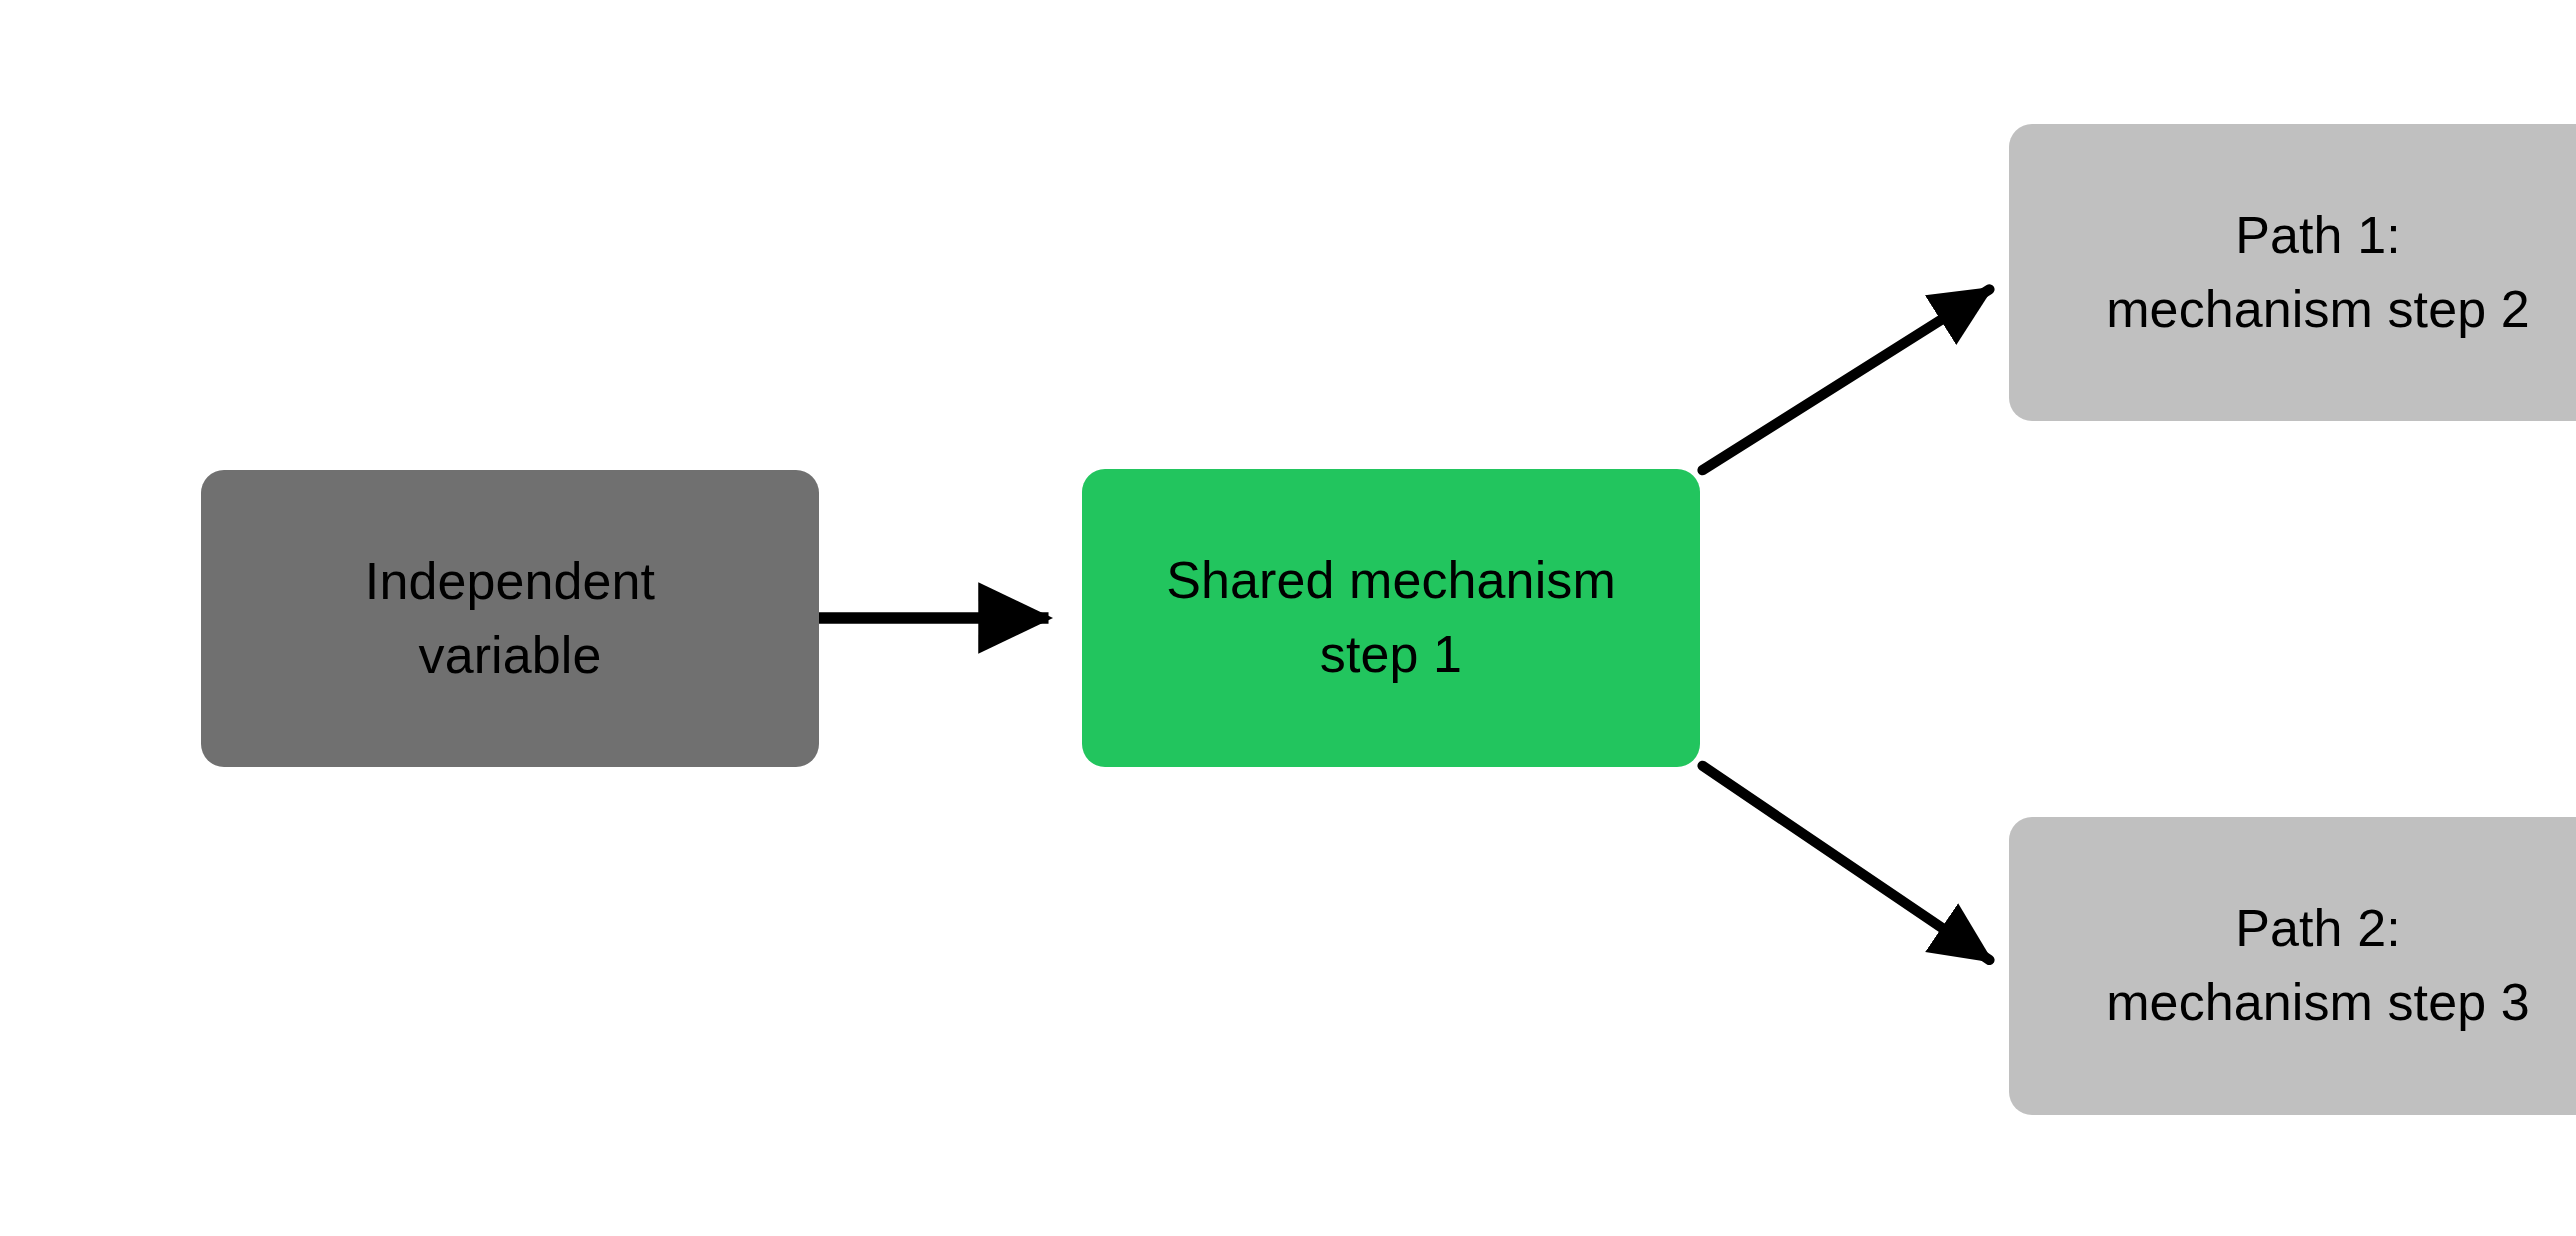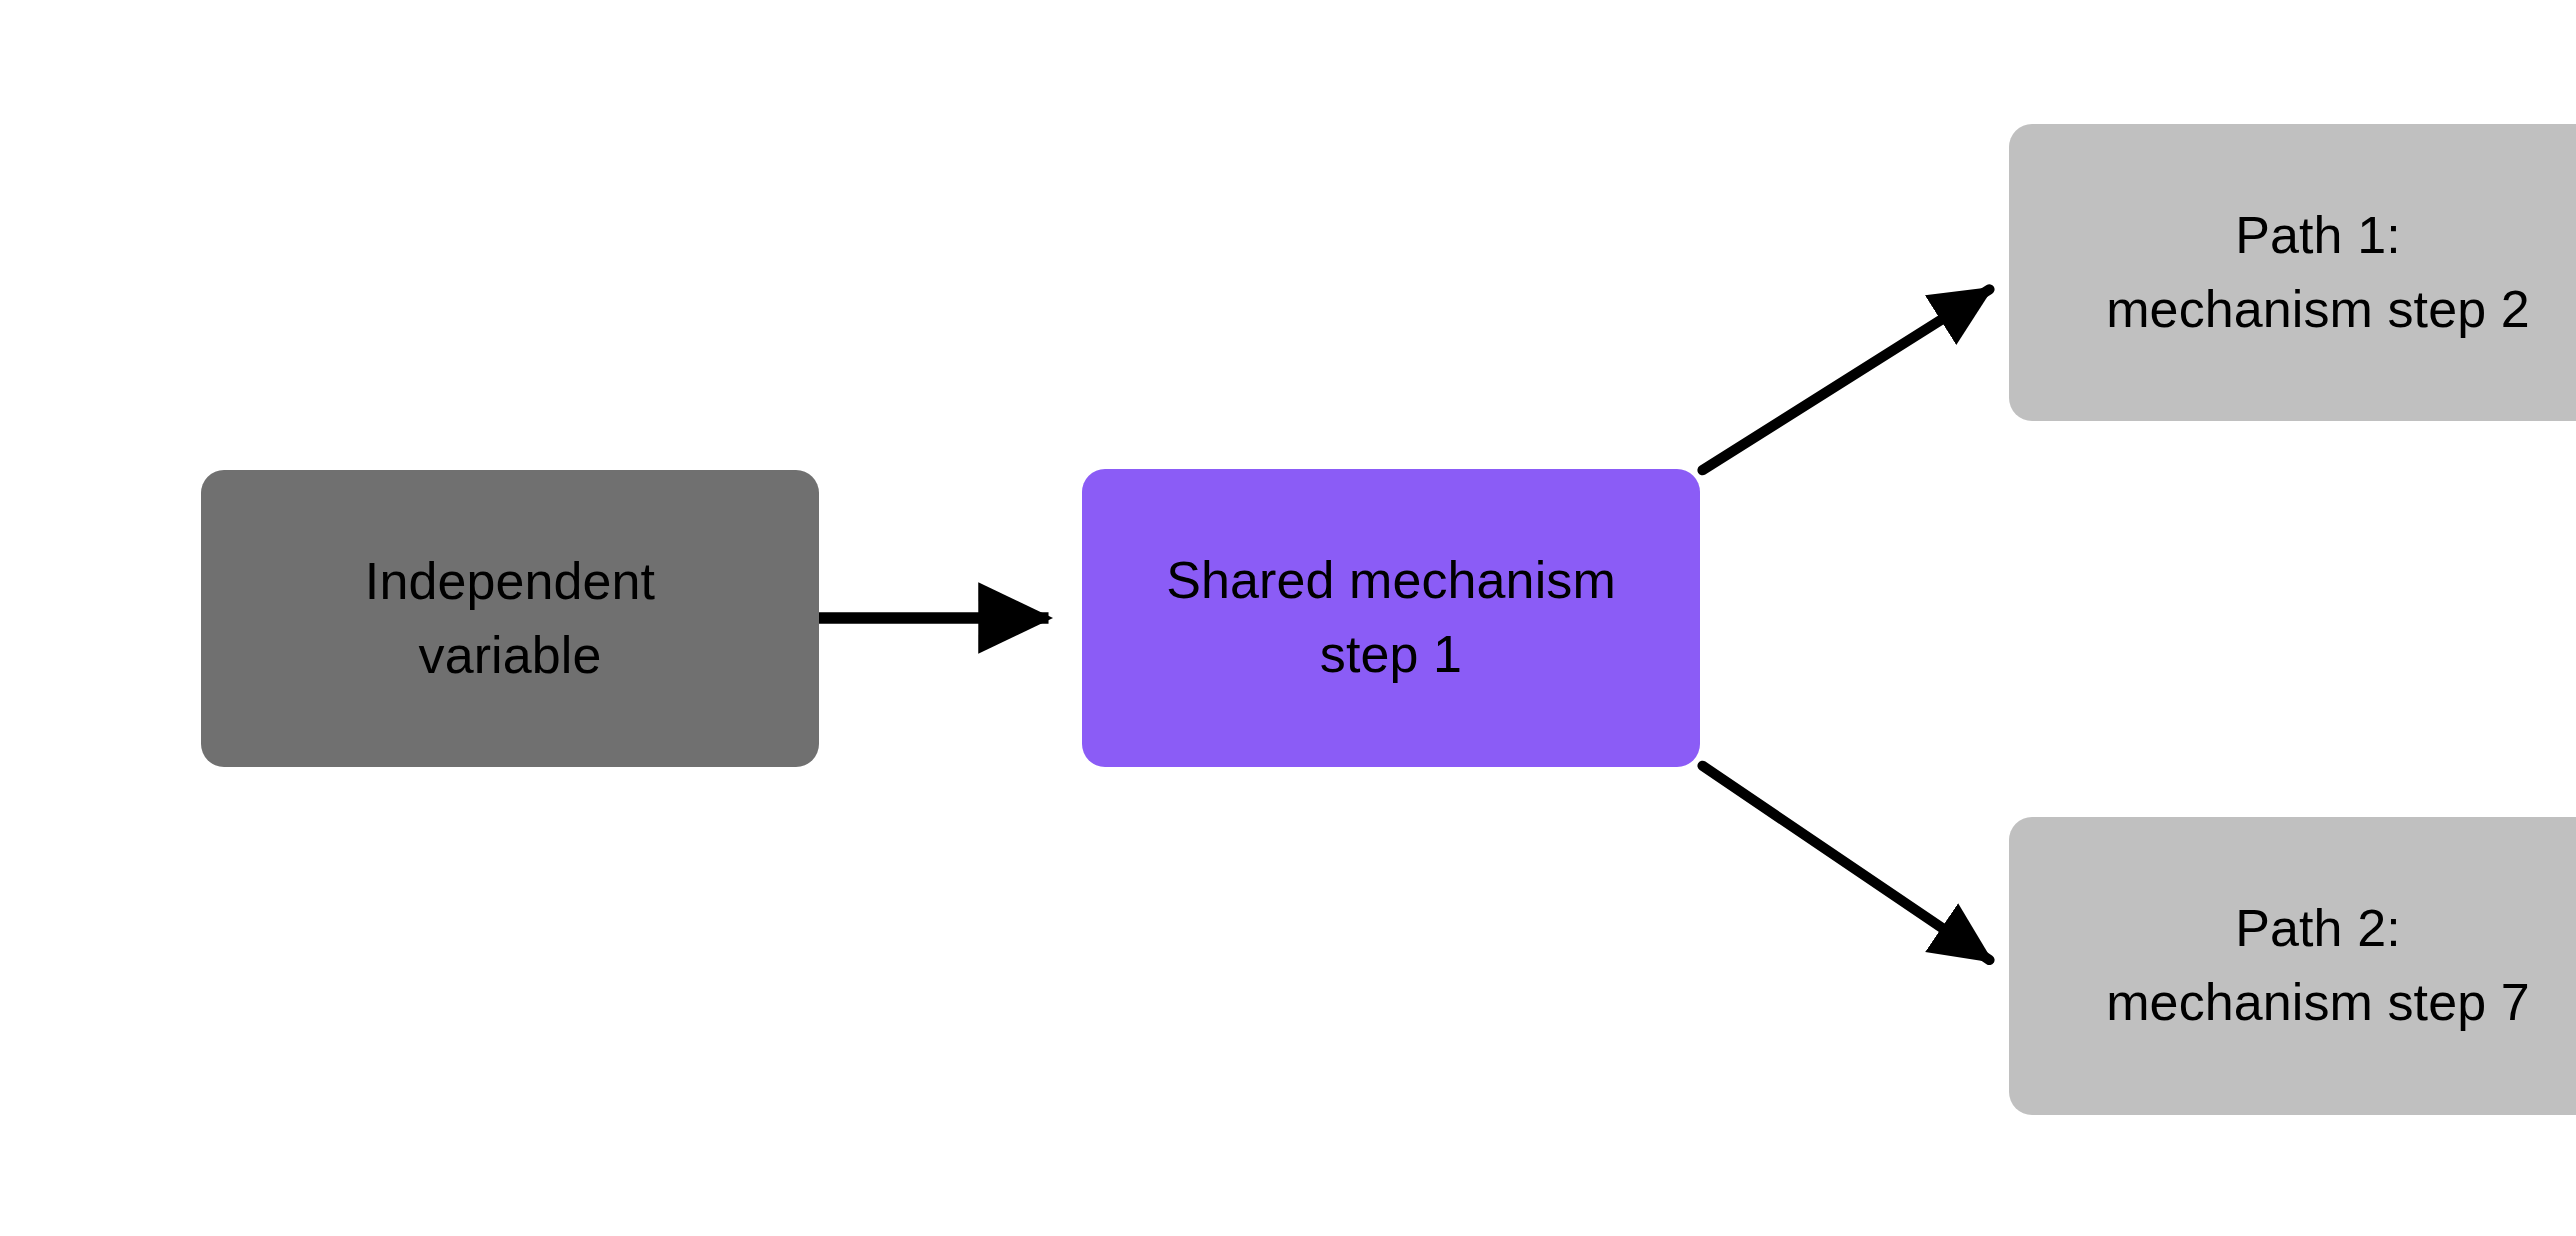--- a/index.html
+++ b/index.html
@@ -75,29 +75,29 @@
     <line x1="5097" y1="527" x2="5664" y2="882" stroke="#000000" stroke-width="20" stroke-linecap="round" marker-end="url(#arrowhead-thin)"></line>
 
     <line x1="5097" y1="1856" x2="5664" y2="1521" stroke="#000000" stroke-width="20" stroke-linecap="round" marker-end="url(#arrowhead-thin)"></line>
   </svg>
 
   <div class="node node-dark" id="node-independent" style="background: rgb(112, 112, 112);">
     <span class="node-label">Independent
 variable</span>
   </div>
 
-  <div class="node node-light" id="node-shared" style="background: #8b5cf6;">
+  <div class="node node-light" id="node-shared" style="background: #22c55e;">
     <span class="node-label">Shared mechanism
 step 1</span>
   </div>
 
   <div class="node node-light" id="node-path1" style="background: rgb(192, 192, 192);">
     <span class="node-label">Path 1:
 mechanism step 2</span>
   </div>
 
   <div class="node node-light" id="node-path2" style="background: rgb(192, 192, 192);">
     <span class="node-label">Path 2:
-mechanism step 7</span>
+mechanism step 3</span>
   </div>
 
 </div>
 
 
 </body></html>

